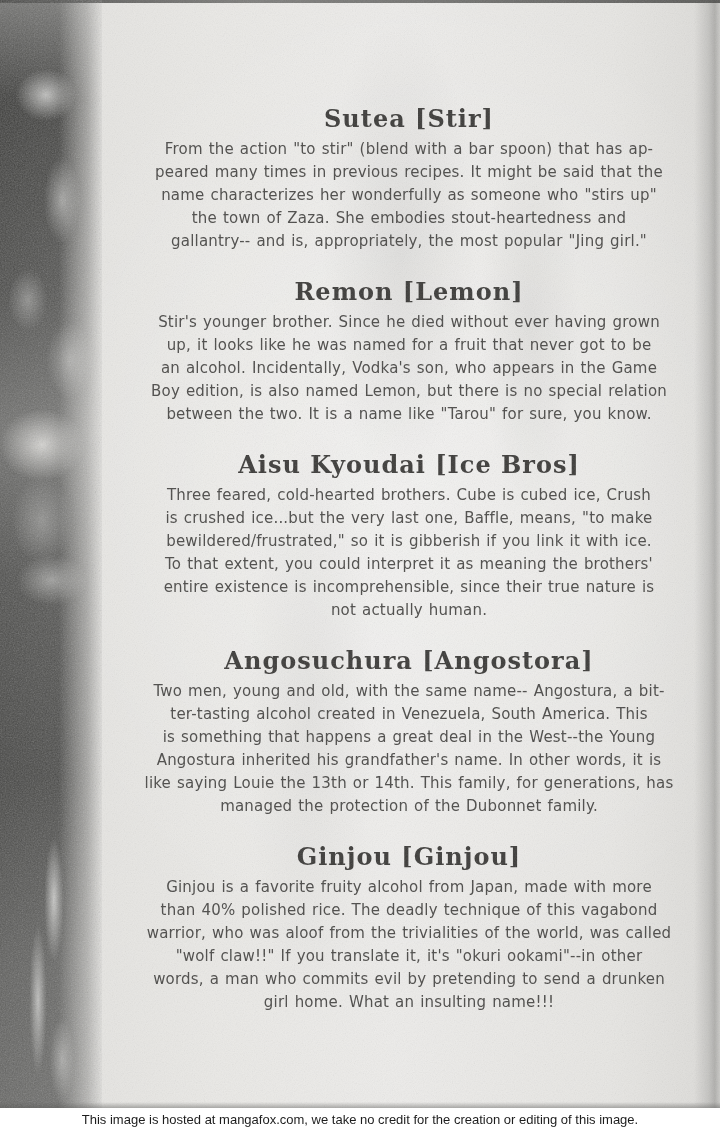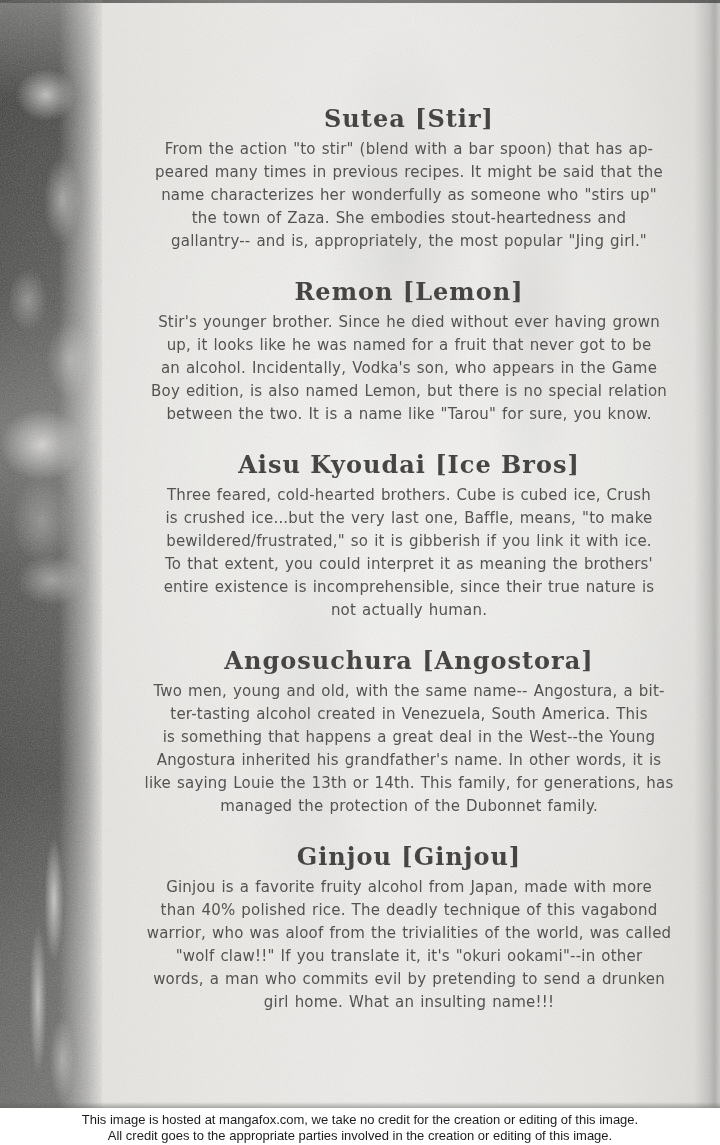--- a/index.html
+++ b/index.html
@@ -171,16 +171,15 @@
             </feComponentTransfer>
         </filter>
       </defs>
       <rect x="0" y="0" width="720" height="1108" filter="url(#grainF)"></rect>
       <rect x="0" y="0" width="102" height="1108" filter="url(#grainHeavy)"></rect>
     </svg>
   </div>
 
   <div class="footer">
     <div>This image is hosted at mangafox.com, we take no credit for the creation or editing of this image.</div>
-    <div>All credit goes to the appropriate parties involved in the creation or editing of this image.</div>
   </div>
 
 </div>
 
 </body></html>

